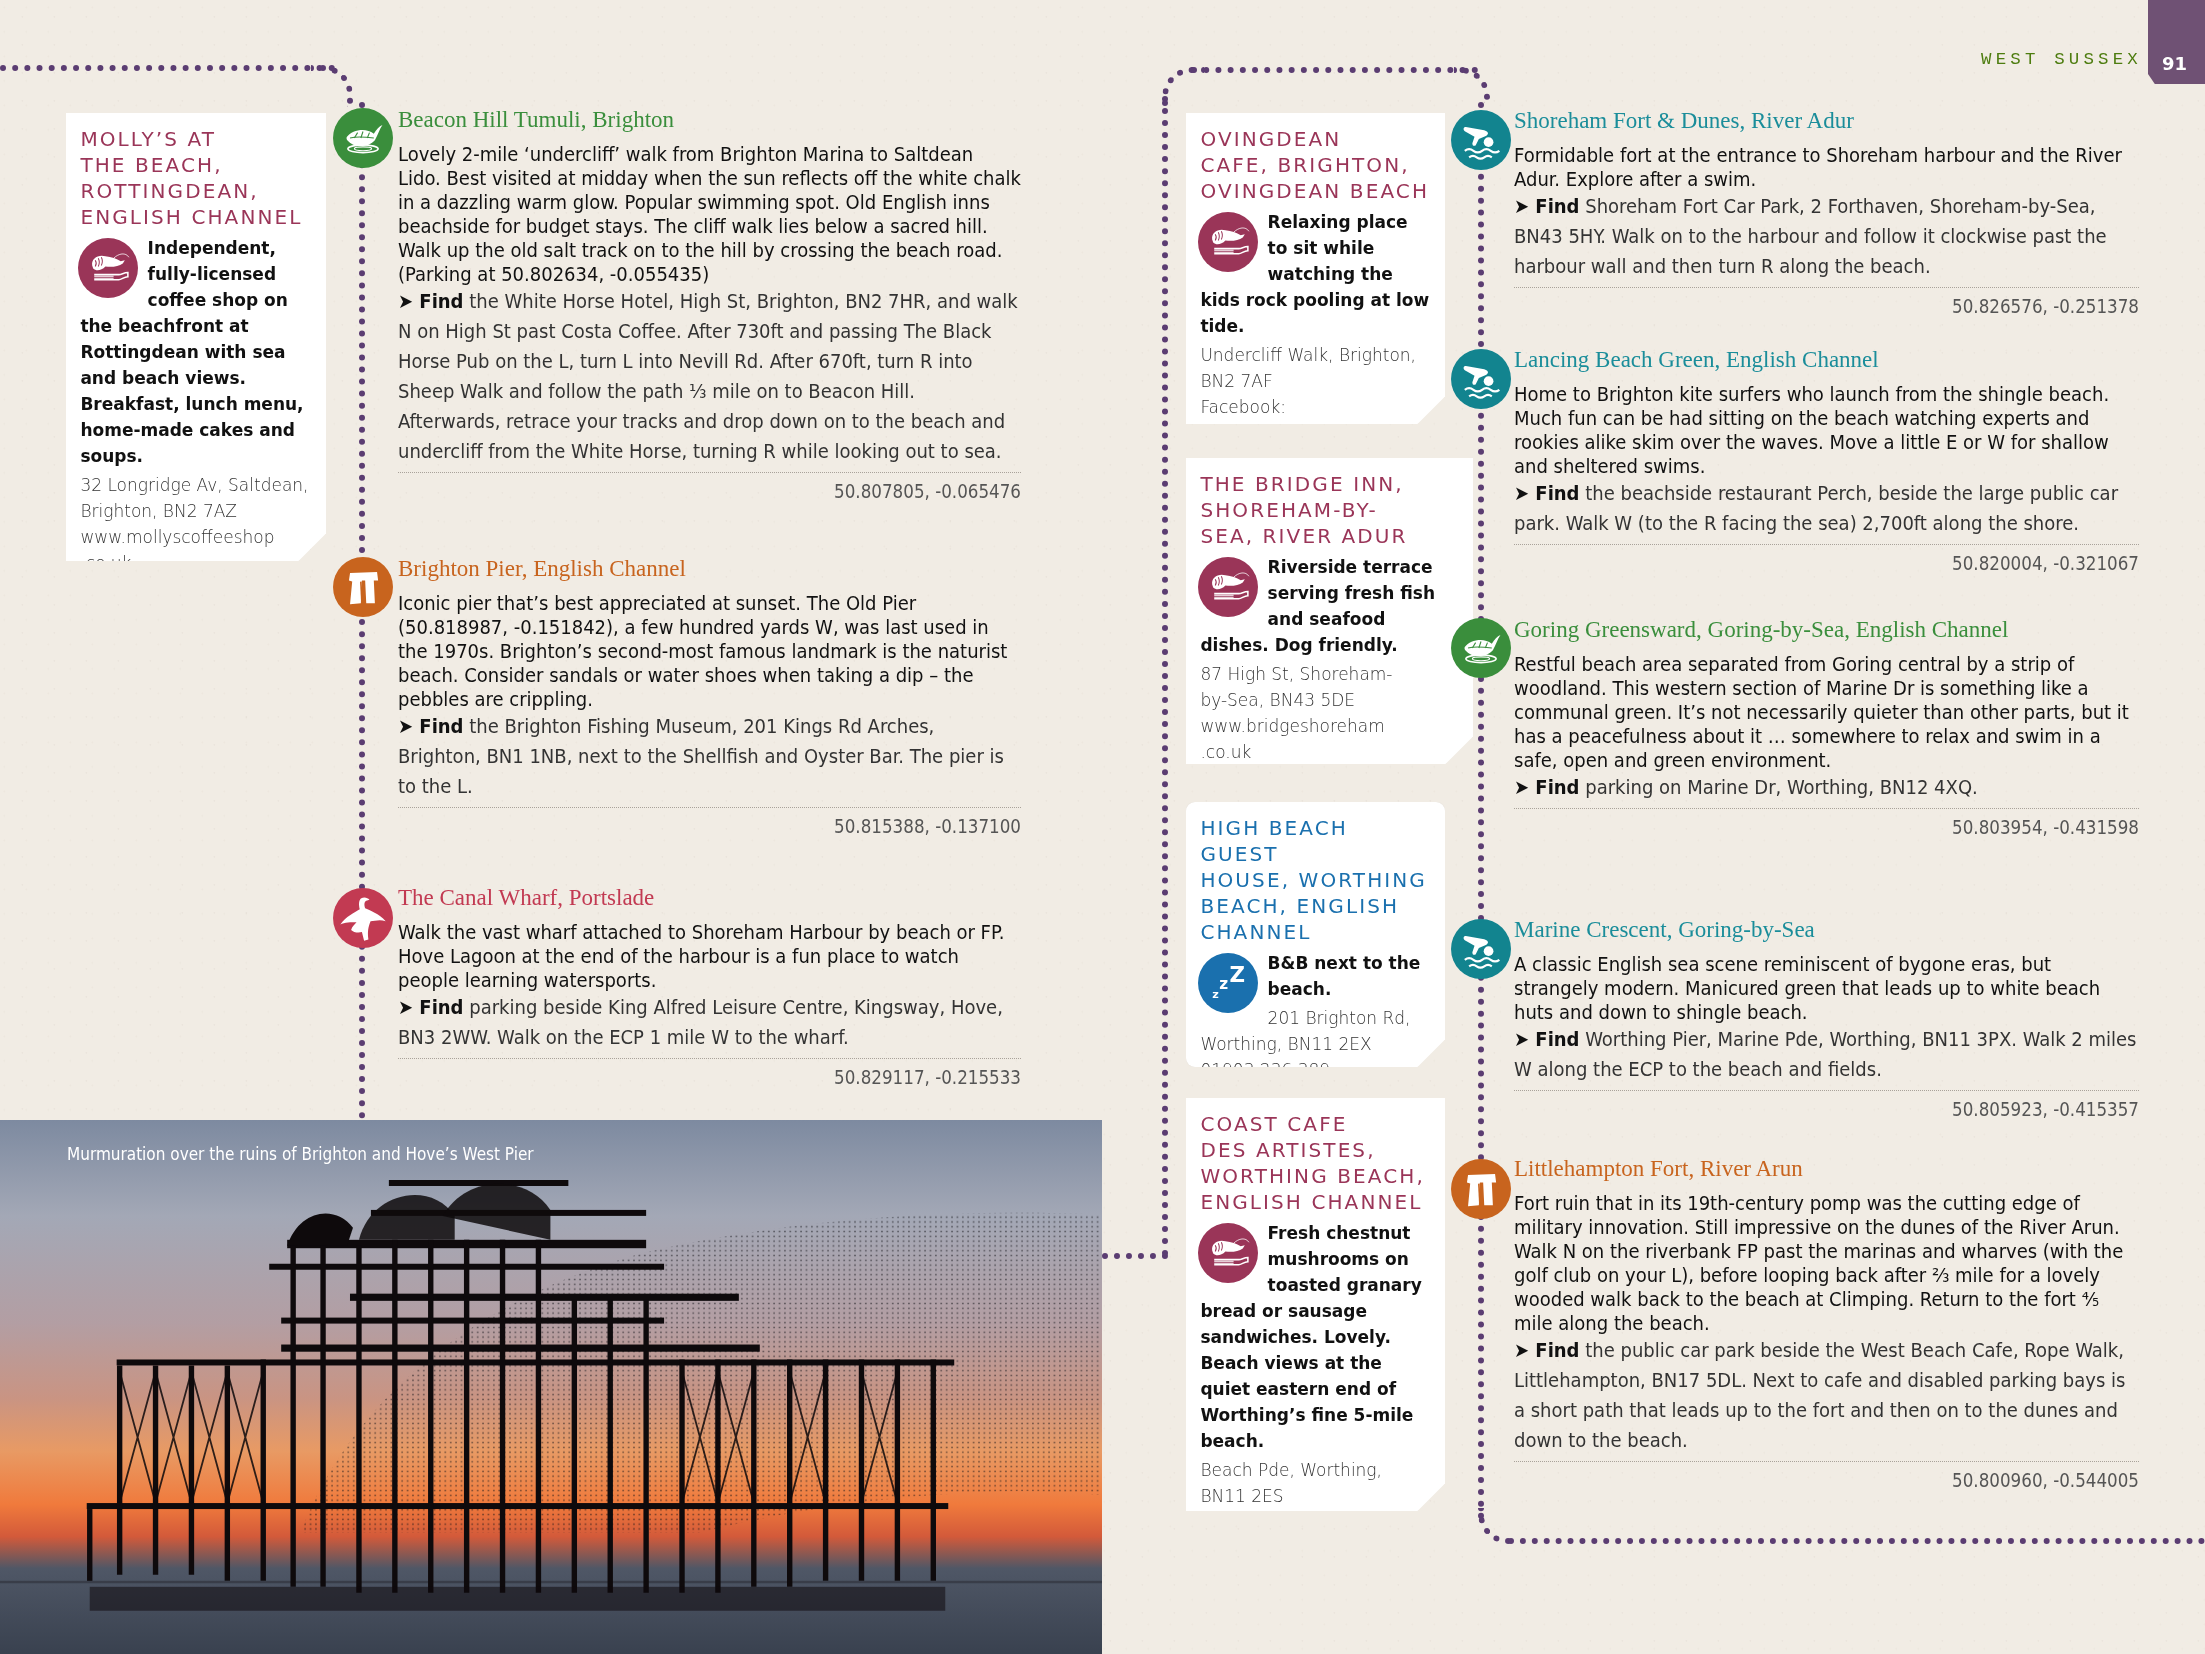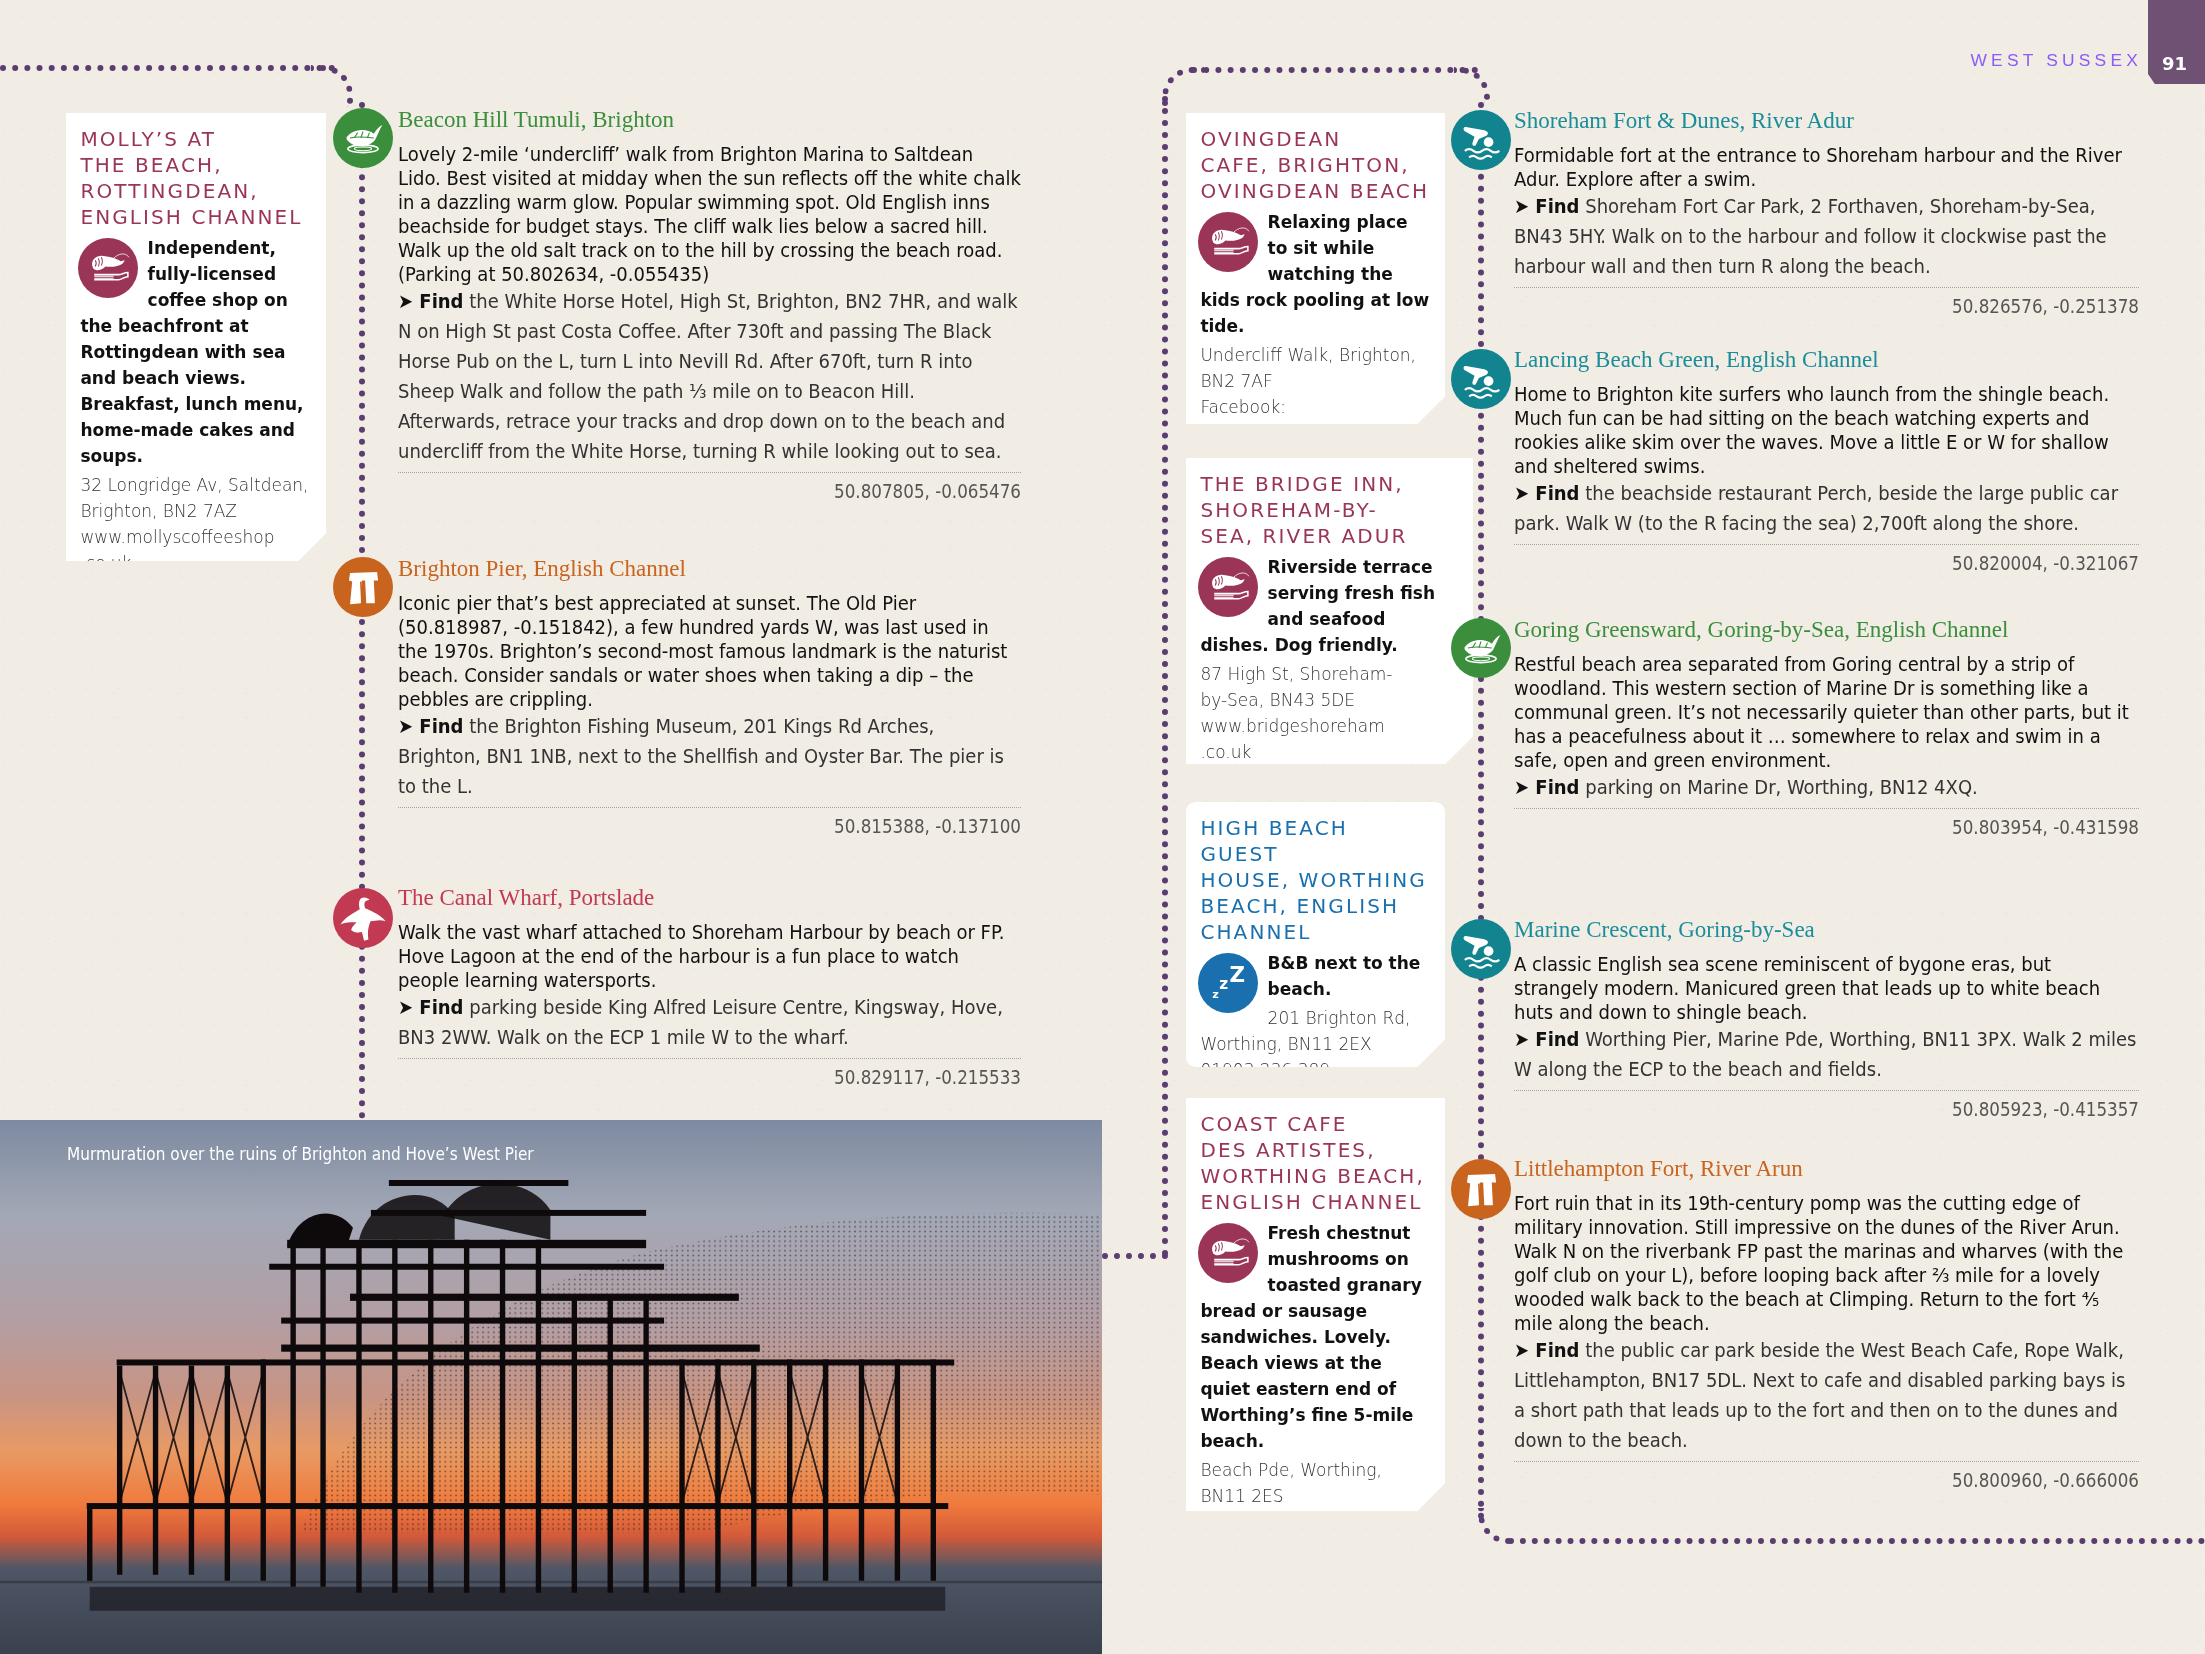--- a/index.html
+++ b/index.html
@@ -11,22 +11,22 @@
       radial-gradient(circle at 20% 30%, rgba(180,160,140,0.08) 0.6px, transparent 1.2px),
       radial-gradient(circle at 70% 60%, rgba(150,130,110,0.07) 0.6px, transparent 1.2px);
     background-size: 22px 24.5px, 32px 28px;
     font-family: "DejaVu Sans Condensed", "DejaVu Sans", sans-serif;
     color: #111;
   }
 
   
   .running-head {
     position: absolute; right: 63px; top: 50px;
-    font-family: Liberation Sans, sans-serif;
-    font-size: 17.4px; letter-spacing: 4.2px; color: #8b5cf6;
+    font-family: Liberation Mono, monospace;
+    font-size: 17.4px; letter-spacing: 4.2px; color: #4d7c0f;
   }
   .page-tab {
     position: absolute; right: 0; top: 0; width: 57px; height: 84px;
     background: #6f5174;
     clip-path: polygon(0 0, 100% 0, 100% 100%, 12% 100%, 0 88%);
   }
   .page-num {
     position: absolute; right: 18px; top: 53px;
     font-family: "DejaVu Sans", sans-serif; font-weight: bold;
     font-size: 18px; color: #fff;
@@ -388,21 +388,21 @@
   <span class="entry-icon bg-orange" style="left:0; top:8.4px;">
       <svg width="54" height="54" viewBox="0 0 90 90">
         <use href="#sym-stones"></use>
       </svg>
     </span>
   <div style="margin-left:63px;">
     <div class="entry-title c-orange">Littlehampton Fort, River Arun</div>
     <div class="entry-desc">Fort ruin that in its 19th-century pomp was the cutting edge of military innovation. Still impressive on the dunes of the River Arun. Walk N on the riverbank FP past the marinas and wharves (with the golf club on your L), before looping back after ⅔ mile for a lovely wooded walk back to the beach at Climping. Return to the fort ⅘ mile along the beach.</div>
     <div class="entry-find"><span class="find-label">➤ </span><span class="find-label">Find</span> <span>the public car park beside the West Beach Cafe, Rope Walk, Littlehampton, BN17 5DL. Next to cafe and disabled parking bays is a short path that leads up to the fort and then on to the dunes and down to the beach.</span></div>
     <div class="entry-rule"></div>
-    <div class="entry-coords">50.800960, -0.666006</div>
+    <div class="entry-coords">50.800960, -0.544005</div>
   </div>
 </div>
 
 <div class="photo">
   <div class="murmuration"></div>
   <svg class="pier" viewBox="0 0 1842 892">
     <g fill="#0e0a0c">
       <rect x="0" y="770" width="1842" height="4" opacity="0.3"></rect>
       <rect x="145" y="640" width="1440" height="10"></rect>
       <rect x="195" y="400" width="1400" height="10"></rect>

